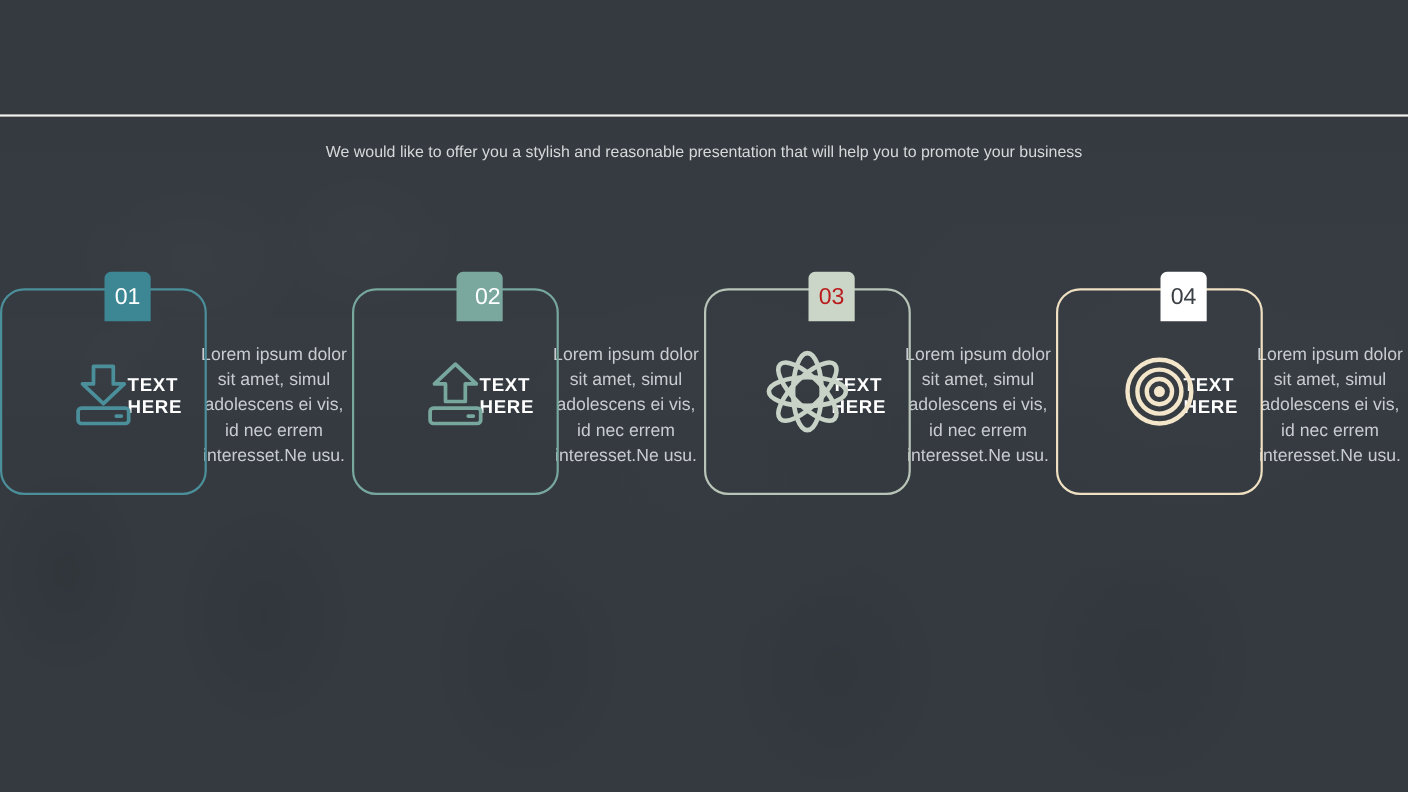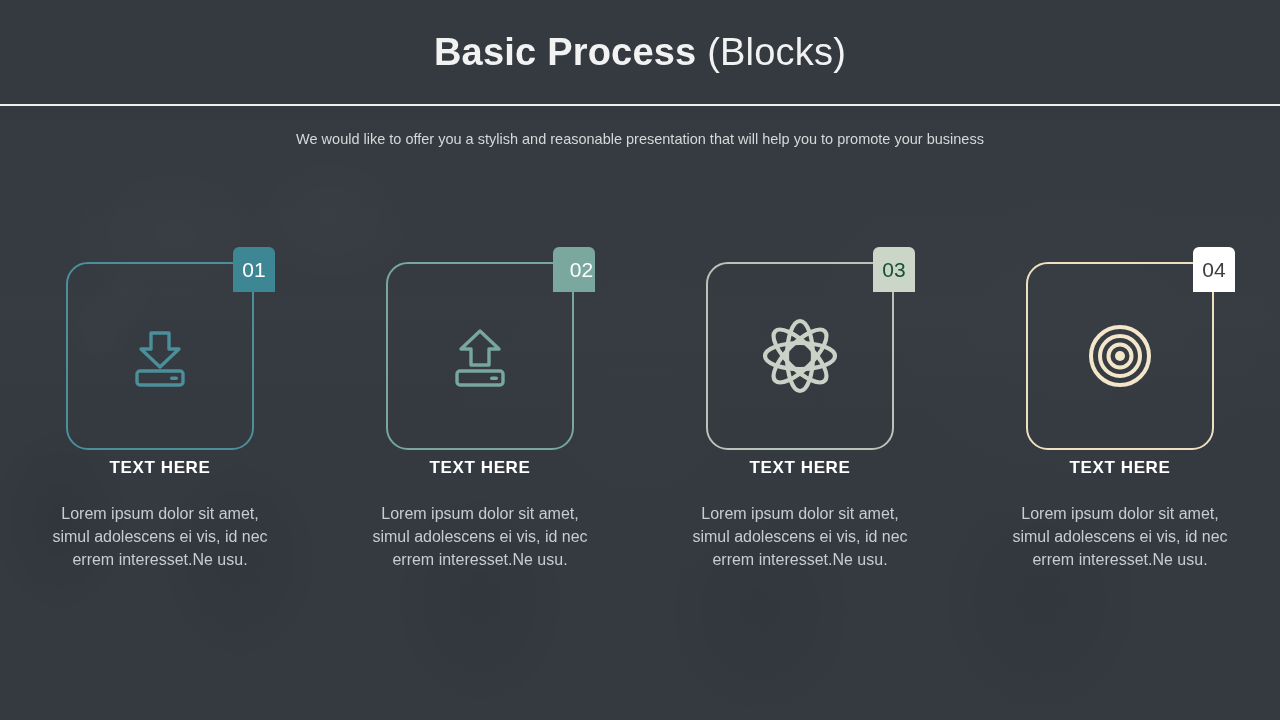--- a/index.html
+++ b/index.html
@@ -80,21 +80,20 @@
   
   .columns {
     position:absolute;
     top:262px; left:0;
     width:1280px;
     display:flex;
   }
   .col {
     width:320px;
     display:flex;
-    flex-direction:column;
     align-items:center;
   }
 
   .card-wrap {
     position:relative;
     width:188px; height:188px;
   }
 
   .card {
     position:absolute;
@@ -137,25 +136,20 @@
   }
 </style>
 </head>
 <body>
 
 <div id="slide" style="background: rgb(52, 58, 64);">
 
   <div class="bg-photo"></div>
   <div class="bg-dim"></div>
 
-  <div class="header">
-    <div class="title">
-      <span class="strong">Basic Process</span><span class="light">&nbsp;</span><span class="light">(Blocks)</span>
-    </div>
-  </div>
   <div class="header-rule"></div>
 
   <div class="subtitle">We would like to offer you a stylish and reasonable presentation that will help you to promote your business</div>
 
   <div class="columns">
 
     <div class="col">
       <div class="card-wrap">
         <div class="card" id="card1" style="border-color: rgb(75, 143, 154);">
           <svg class="icon-svg" width="74" height="74" viewBox="0 0 74 74">
@@ -190,21 +184,21 @@
         <div class="card" id="card3" style="border-color: rgb(185, 196, 184);">
           <svg class="icon-svg" width="82" height="82" viewBox="0 0 82 82">
             <g fill="none" stroke="#c8d2c6" stroke-width="4.2">
               <ellipse cx="41" cy="41" rx="35" ry="13"></ellipse>
               <ellipse cx="41" cy="41" rx="35" ry="13" transform="rotate(45 41 41)"></ellipse>
               <ellipse cx="41" cy="41" rx="35" ry="13" transform="rotate(90 41 41)"></ellipse>
               <ellipse cx="41" cy="41" rx="35" ry="13" transform="rotate(135 41 41)"></ellipse>
             </g>
           </svg>
         </div>
-        <div class="badge" id="badge3" style="background: rgb(204, 214, 200); color: #14532d;">03</div>
+        <div class="badge" id="badge3" style="background: rgb(204, 214, 200); color: #b91c1c;">03</div>
       </div>
       <div class="heading">TEXT HERE</div>
       <div class="body-text">Lorem ipsum dolor sit amet, simul adolescens ei vis, id nec errem interesset.Ne usu.</div>
     </div>
 
     <div class="col">
       <div class="card-wrap">
         <div class="card" id="card4" style="border-color: rgb(239, 224, 194);">
           <svg class="icon-svg" width="70" height="70" viewBox="0 0 70 70">
             <g fill="none" stroke="#f3e6cb" stroke-width="4">

